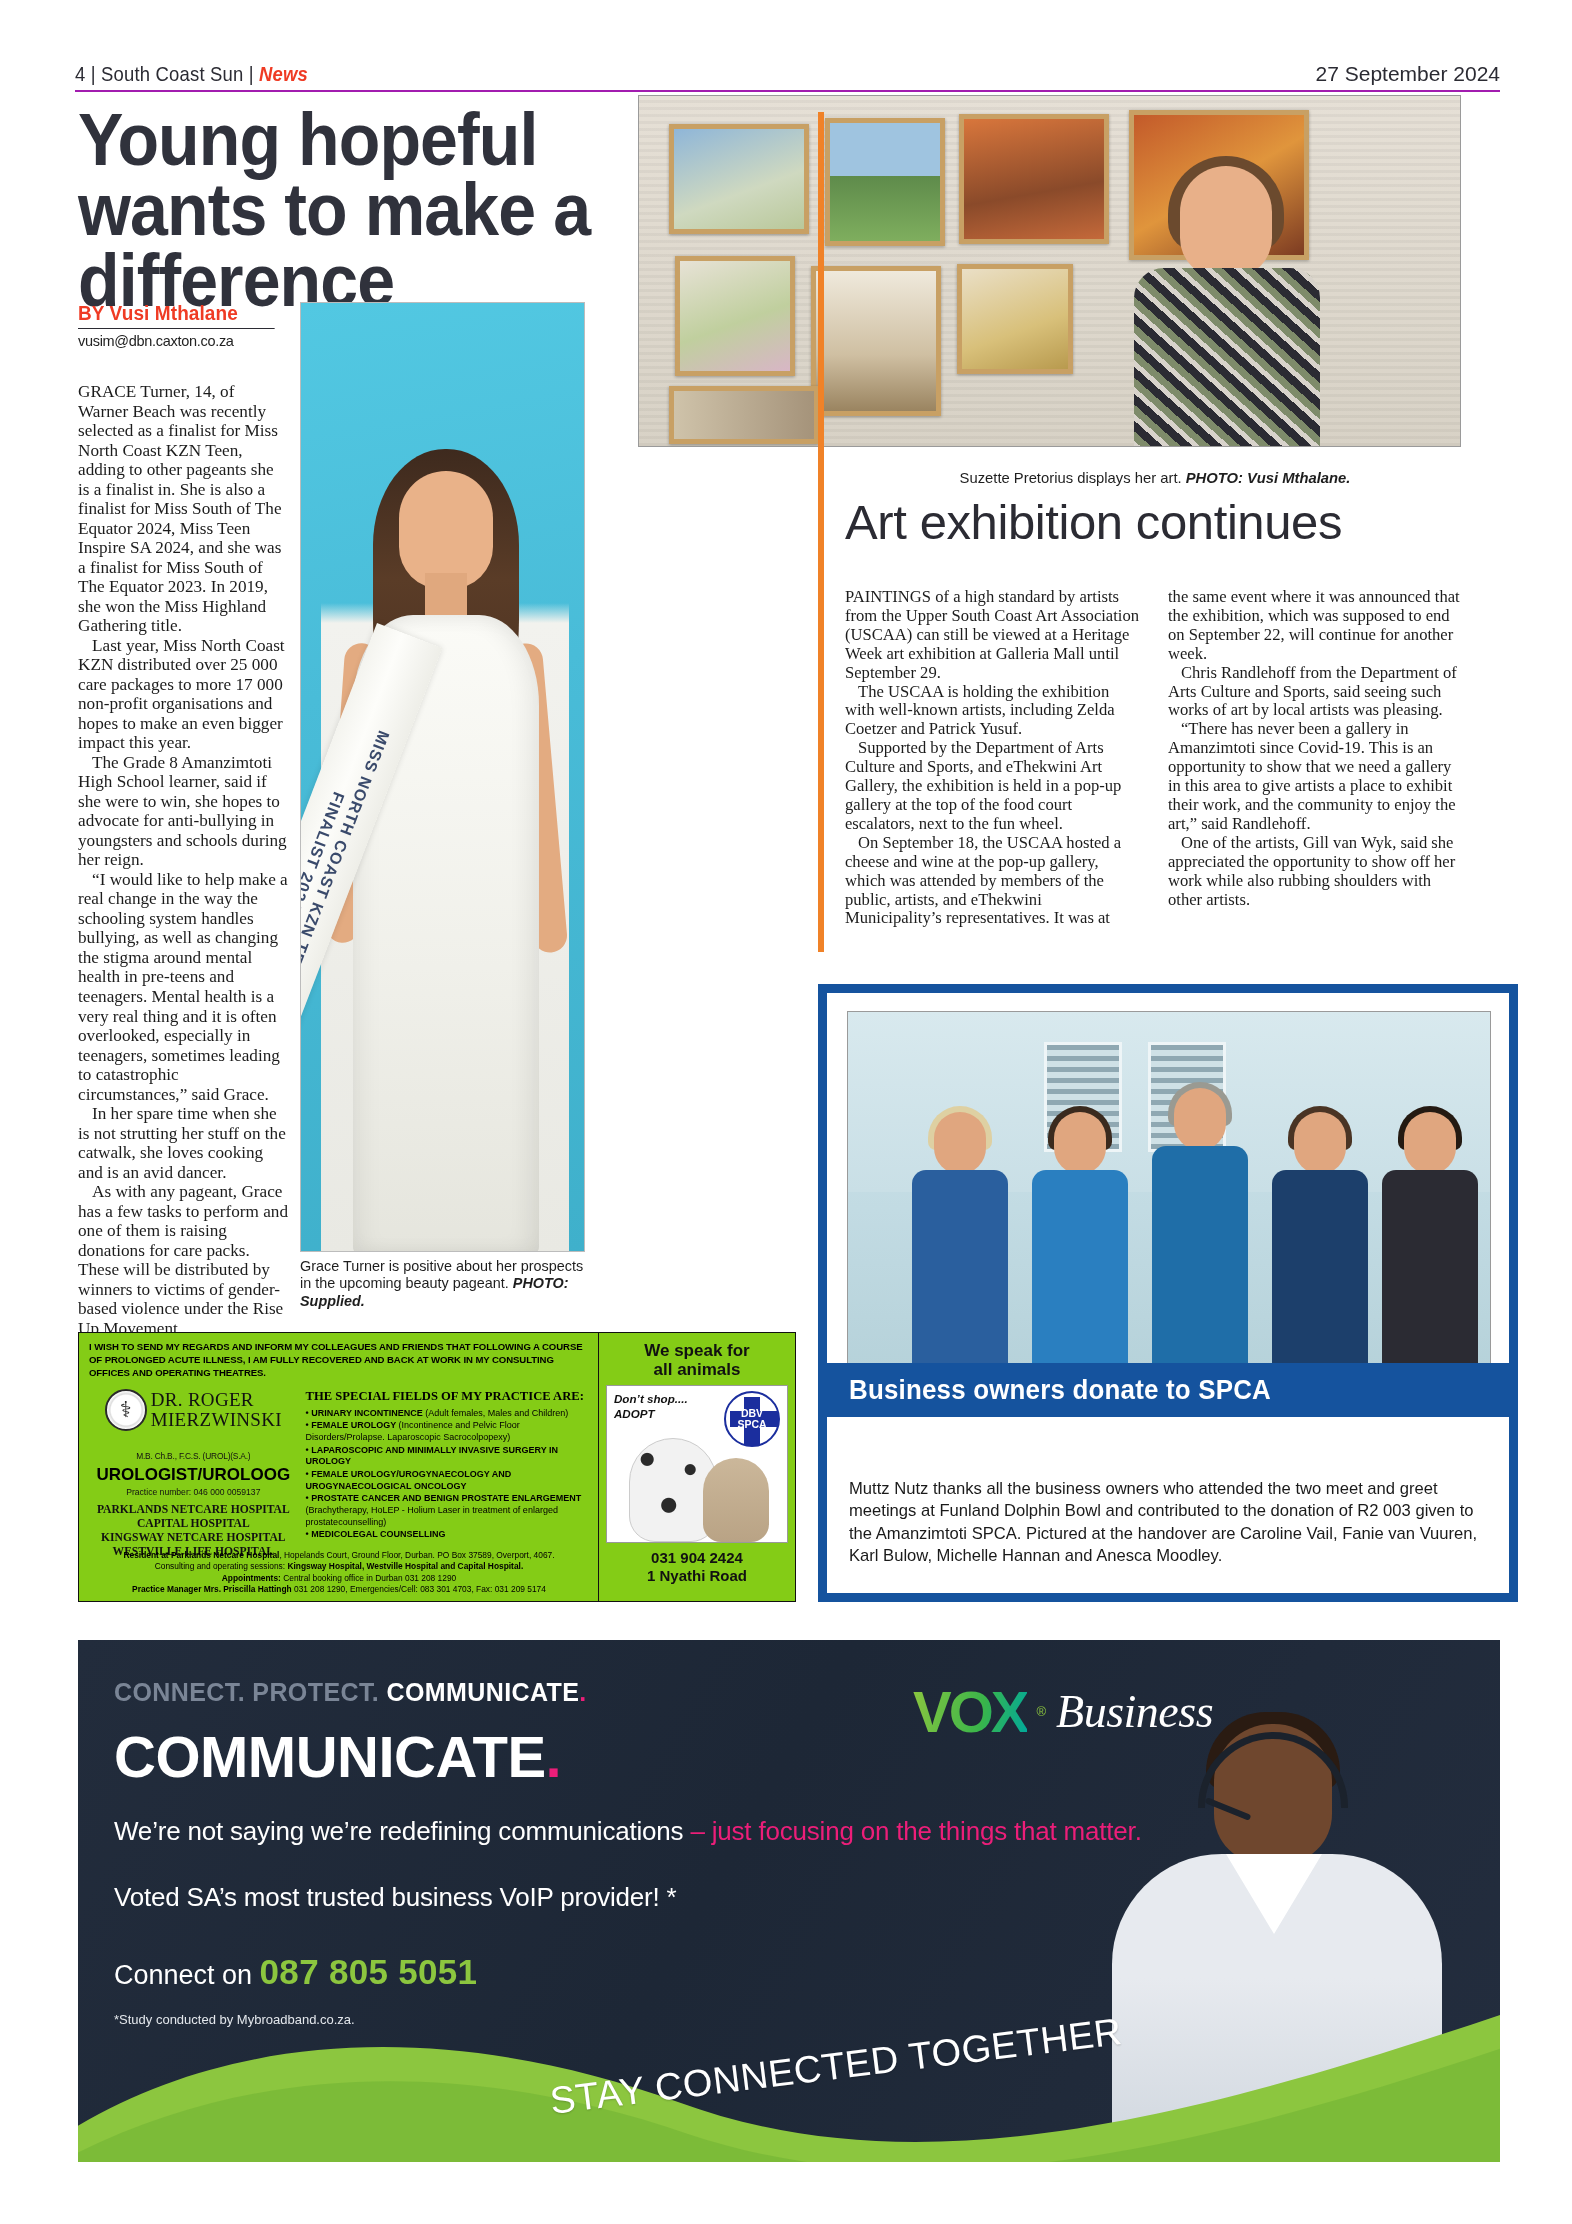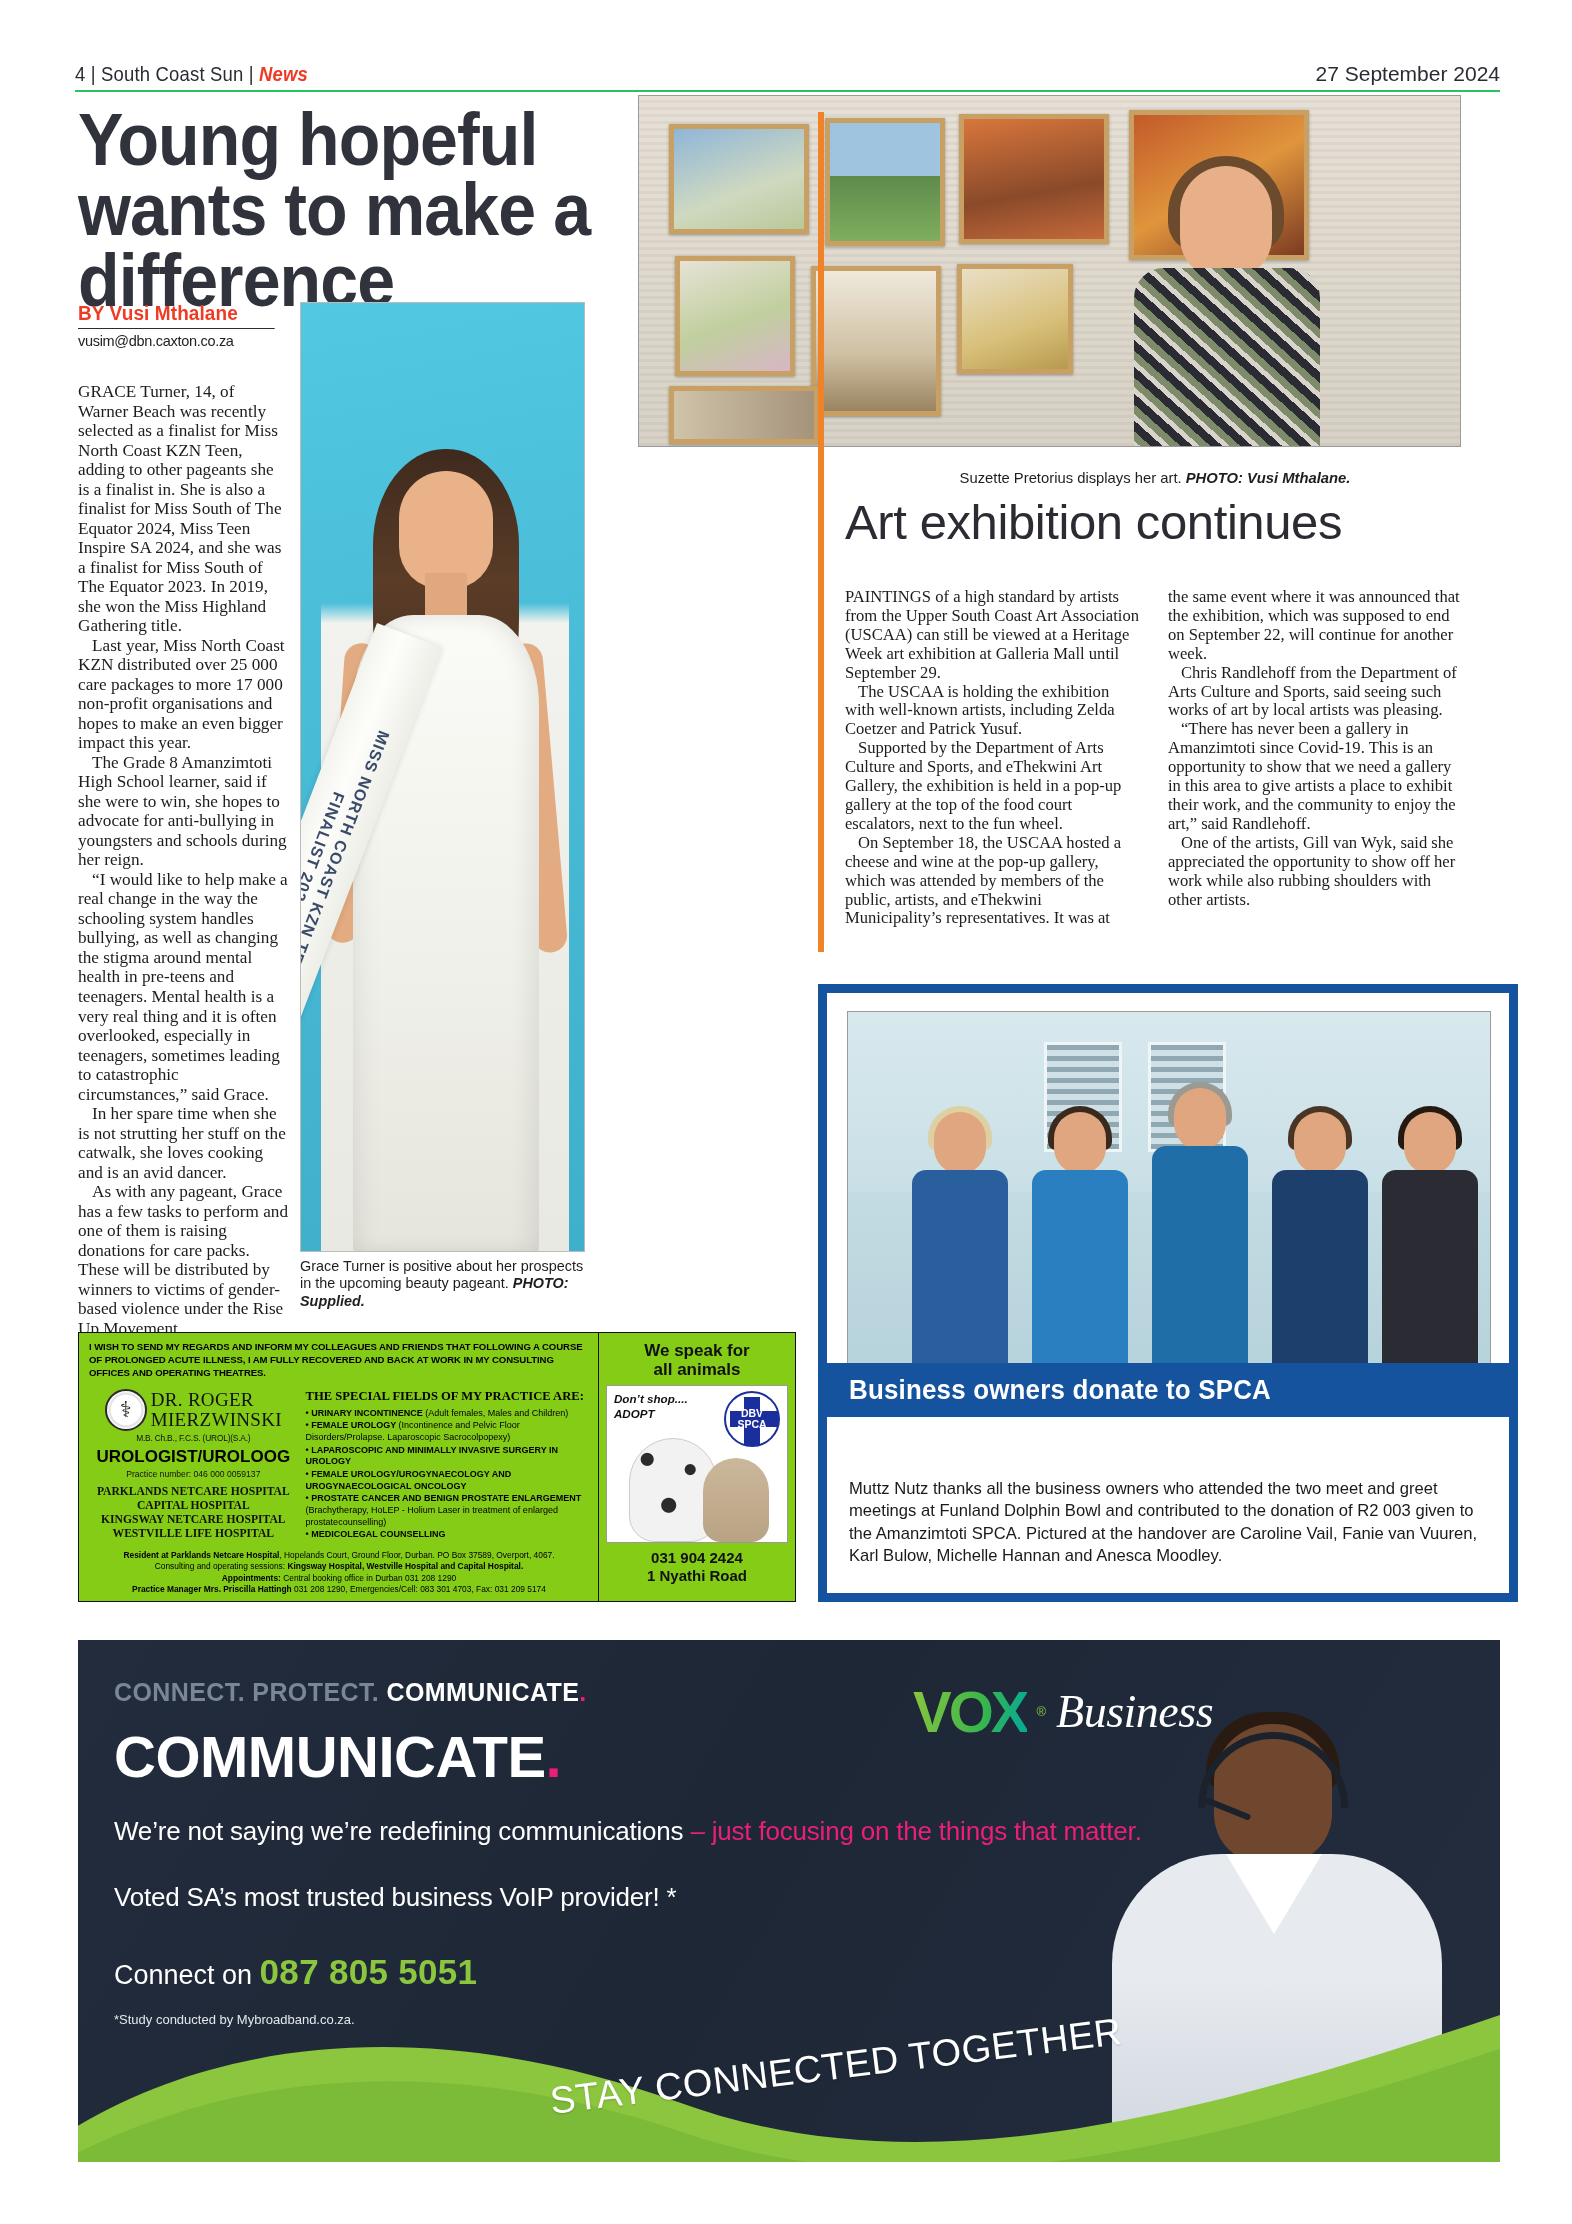--- a/index.html
+++ b/index.html
@@ -15,21 +15,21 @@
     height: 2224px;
     background: #fff;
     overflow: hidden;
   }
 
   
   .masthead {
     position: absolute;
     left: 75px; top: 62px; width: 1425px;
     display: flex; align-items: flex-end; justify-content: space-between;
-    border-bottom: 2px solid #22c55e;
+    border-bottom: 2px solid #a21caf;
     padding-bottom: 4px;
   }
   .masthead-left {
     font-size: 21px; color: #2b2b33; letter-spacing: .2px;
     font-family: "Liberation Sans Narrow", "Liberation Sans", sans-serif;
     transform: scaleX(.88); transform-origin: left bottom;
     white-space: nowrap;
   }
   .masthead-left .sec {
     color: #ef3b24; font-weight: bold; font-style: italic;
@@ -266,21 +266,21 @@
   .caduceus:after {
     content: "\2695"; position: absolute; inset: 0;
     display: flex; align-items: center; justify-content: center;
     font-size: 22px; color: #1a1a1a;
   }
   .doc-name {
     font-family: "Liberation Serif", serif;
     font-size: 19px; line-height: 1.02; color: #111; letter-spacing: .3px;
     text-align: left;
   }
-  .doc-qual { font-size: 8.4px; margin-top: 2px; letter-spacing: -.2px; color:#111;}
+  .doc-qual { font-size: 8.4px; margin-top: 20px; letter-spacing: -.2px; color:#111;}
   .doc-title {
     font-family: "Liberation Sans Narrow","Liberation Sans",sans-serif;
     font-weight: bold; font-size: 17px; margin-top: 4px; color: #000;
   }
   .doc-practice { font-size: 8.6px; margin-top: 2px; color: #111; }
   .doc-hosp {
     font-family: "Liberation Serif", serif; font-weight: bold;
     font-size: 11.6px; line-height: 1.22; margin-top: 6px; color: #111;
   }
   .doc-right { width: 296px; padding-left: 8px; }

